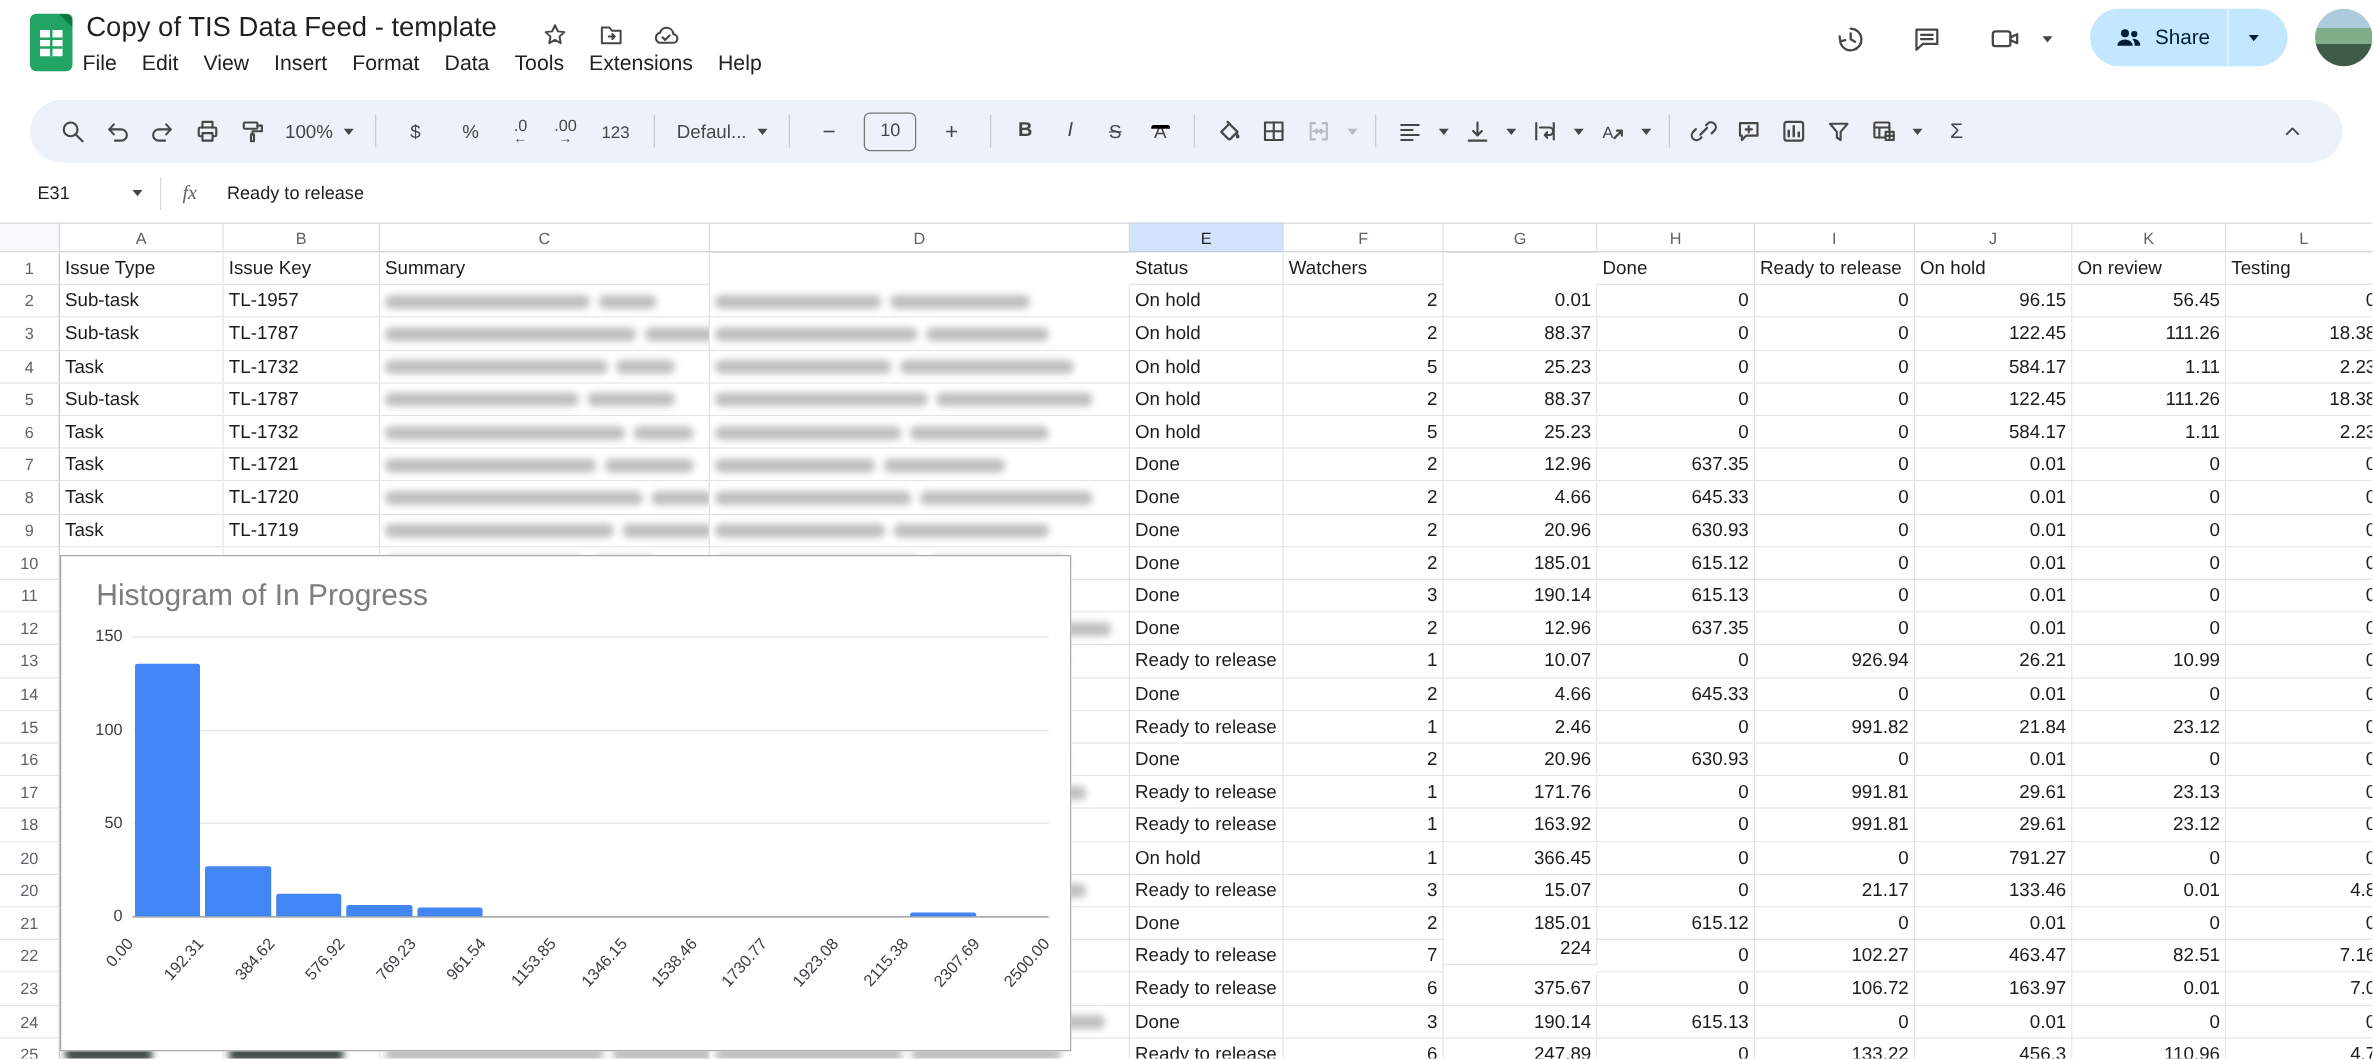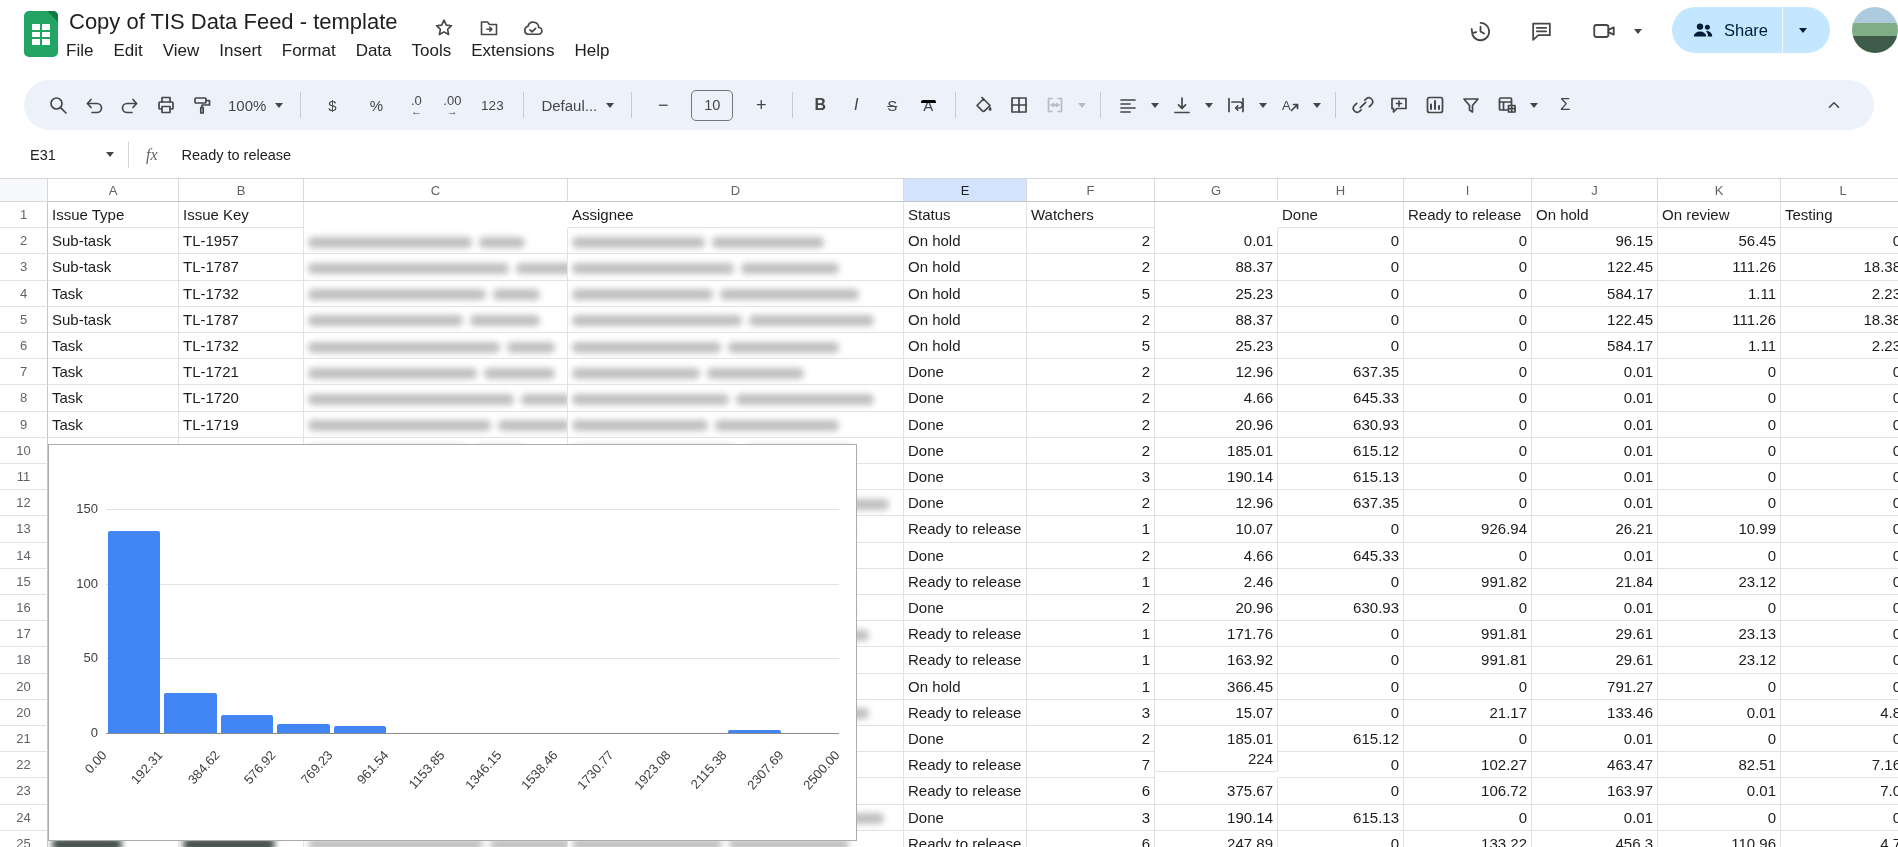--- a/index.html
+++ b/index.html
@@ -89,21 +89,21 @@
       <div class="colhdr" style="left: 1027px; top: 178px; width: 128px; height: 24px;">F</div>
       <div class="colhdr" style="left: 1155px; top: 178px; width: 123px; height: 24px;">G</div>
       <div class="colhdr" style="left: 1278px; top: 178px; width: 126px; height: 24px;">H</div>
       <div class="colhdr" style="left: 1404px; top: 178px; width: 128px; height: 24px;">I</div>
       <div class="colhdr" style="left: 1532px; top: 178px; width: 126px; height: 24px;">J</div>
       <div class="colhdr" style="left: 1658px; top: 178px; width: 123px; height: 24px;">K</div>
       <div class="colhdr" style="left: 1781px; top: 178px; width: 125px; height: 24px;">L</div>
       <div class="rownum" style="left: 0px; top: 202px; width: 48px; height: 26.2px;">1</div>
       <div class="cell" style="left: 48px; top: 202px; width: 131px; height: 26.2px;">Issue Type</div>
       <div class="cell" style="left: 179px; top: 202px; width: 125px; height: 26.2px;">Issue Key</div>
-      <div class="cell" style="left: 568px; top: 202px; width: 336px; height: 26.2px;">Assignee</div>
+      <div class="cell" style="left: 304px; top: 202px; width: 264px; height: 26.2px;">Summary</div>
       <div class="cell" style="left: 904px; top: 202px; width: 123px; height: 26.2px;">Status</div>
       <div class="cell" style="left: 1027px; top: 202px; width: 128px; height: 26.2px;">Watchers</div>
       <div class="cell" style="left: 1155px; top: 202px; width: 123px; height: 26.2px; margin-top: 48px;">To Do</div>
       <div class="cell" style="left: 1278px; top: 202px; width: 126px; height: 26.2px;">Done</div>
       <div class="cell" style="left: 1404px; top: 202px; width: 128px; height: 26.2px;">Ready to release</div>
       <div class="cell" style="left: 1532px; top: 202px; width: 126px; height: 26.2px;">On hold</div>
       <div class="cell" style="left: 1658px; top: 202px; width: 123px; height: 26.2px;">On review</div>
       <div class="cell" style="left: 1781px; top: 202px; width: 125px; height: 26.2px;">Testing</div>
       <div class="rownum" style="left: 0px; top: 228.2px; width: 48px; height: 26.2px;">2</div>
       <div class="cell" style="left: 48px; top: 228.2px; width: 131px; height: 26.2px;">Sub-task</div>
@@ -676,20 +676,21 @@
     <div class="namebox">
       <span>E31</span>
       <span class="caret"></span>
     </div>
     <div class="fsep"></div>
     <span class="fx">fx</span>
     <div class="finput"><span>Ready to release</span></div>
   </div>
 
   <div class="chartcard">
+    <div class="ctitle">Histogram of In Progress</div>
     <div class="cplot">
         <div class="gl" style="left: 57px; top: 64px; width: 733px;"></div>
         <span class="ylab" style="left: 13px; top: 56px;">150</span>
         <div class="gl" style="left: 57px; top: 138.667px; width: 733px;"></div>
         <span class="ylab" style="left: 13px; top: 130.667px;">100</span>
         <div class="gl" style="left: 57px; top: 213.333px; width: 733px;"></div>
         <span class="ylab" style="left: 13px; top: 205.333px;">50</span>
         <div class="gl ax" style="left: 57px; top: 288px; width: 733px;"></div>
         <span class="ylab" style="left: 13px; top: 280px;">0</span>
         <div class="bar" style="left: 59px; top: 86.4px; width: 52.3846px; height: 201.6px; background: rgb(66, 133, 244);"></div>

